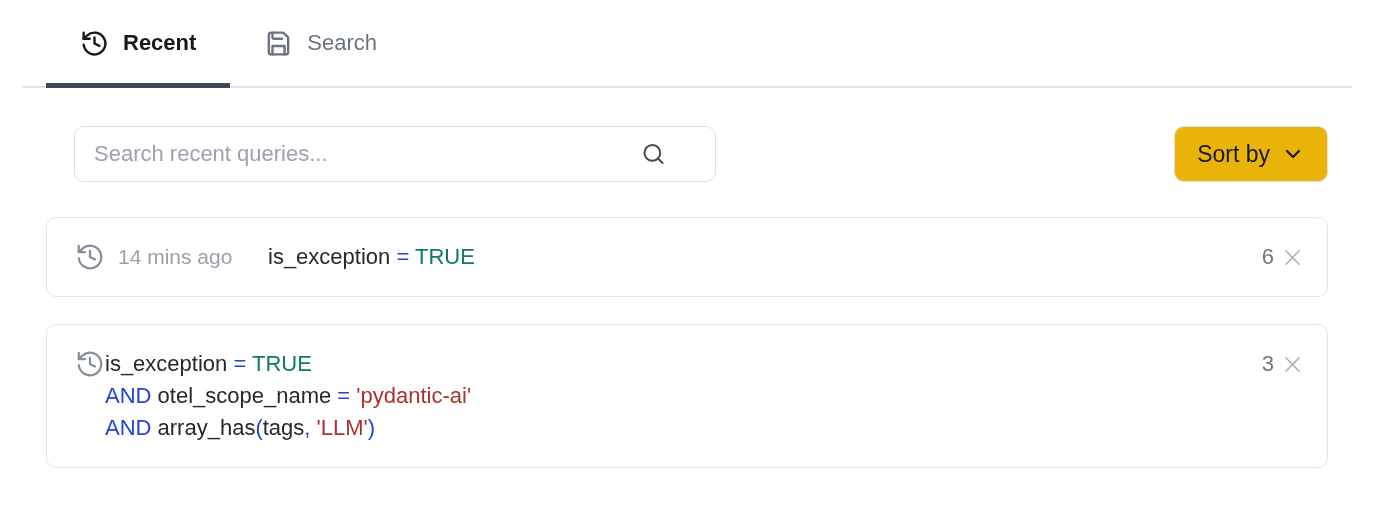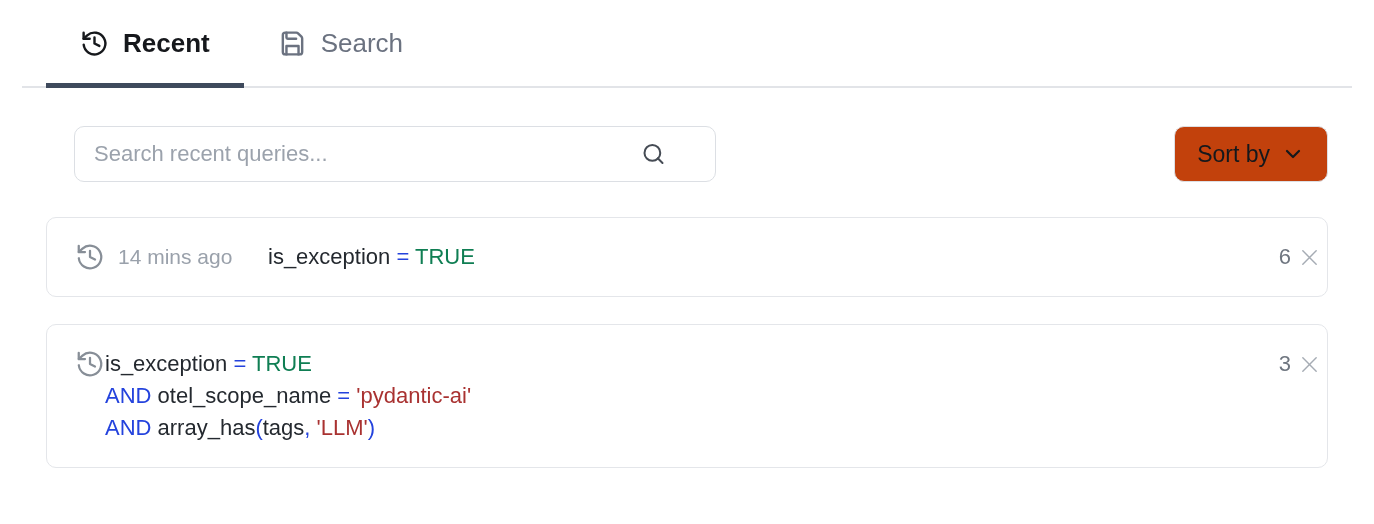--- a/index.html
+++ b/index.html
@@ -3,47 +3,47 @@
 <meta charset="utf-8">
 <style>
   * { box-sizing: border-box; margin: 0; padding: 0; }
   html, body { width: 1374px; height: 524px; background: #ffffff;
     font-family: "Liberation Sans", sans-serif; overflow: hidden; }
 
   
   .tabbar { margin: 0 22px; height: 88px; border-bottom: 2px solid #e2e4e8;
     display: flex; align-items: stretch; padding-left: 24px; }
   .tab { display: flex; align-items: center; gap: 14px; padding: 0 34px;
-    font-size: 26px; color: #6b7280; position: relative; cursor: pointer; }
+    font-size: 22px; color: #6b7280; position: relative; cursor: pointer; }
   .tab .tab-icon { width: 29px; height: 29px; display: block; }
   .tab.active { color: #16181c; font-weight: 600; }
   .tab.active::after { content: ""; position: absolute; left: 0; right: 0;
     bottom: -2px; height: 5px; background: var(--accent-underline, #3e4a5c); }
 
   
   .toolbar { margin: 38px 46px 0; display: flex;
     justify-content: space-between; align-items: center; }
   .searchbox { position: relative; width: 642px; height: 56px; }
   .searchbox input { width: 100%; height: 100%; border: 1px solid #dcdfe4;
     border-radius: 10px; padding: 0 62px 0 19px; font-size: 22px;
     color: #1a1d21; outline: none; background: #fff;
     font-family: "Liberation Sans", sans-serif; margin-left: 28px; }
   .searchbox input::placeholder { color: #9ba2ac; }
   .search-icon { position: absolute; right: 21px; top: 50%;
     transform: translateY(-50%); width: 27px; height: 27px; color: #464c55; }
   .sortbtn { height: 56px; padding: 0 22px; border: 1px solid #dcdfe4;
-    border-radius: 10px; background: #c2410c; display: flex; align-items: center;
+    border-radius: 10px; background: #eab308; display: flex; align-items: center;
     gap: 11px; font-size: 23px; color: #15181c; cursor: pointer;
     font-family: "Liberation Sans", sans-serif; }
   .chevron-icon { width: 24px; height: 24px; color: #15181c; }
 
   
   .cards { margin: 35px 46px 0; display: flex; flex-direction: column; gap: 27px; }
   .card { border: 1px solid #e4e6ea; border-radius: 10px;
-    padding: 23px 7px 23px 28px; display: flex; align-items: flex-start;
+    padding: 23px 24px 23px 28px; display: flex; align-items: flex-start;
     background: #fff; cursor: pointer; }
   .card-icon { width: 30px; height: 30px; color: #878e97; flex: none; margin-top: 1px; }
   .card-time { flex: none; width: 150px; margin-left: 13px; font-size: 21px;
     color: #9aa1ab; line-height: 32px; white-space: nowrap; }
   .card-code { font-family: Liberation Sans, sans-serif; font-size: 22px;
     line-height: 32px; white-space: pre; color: var(--tok-ident, #24292f); }
   .tok-ident { color: var(--tok-ident, #24292f); }
   .tok-kw    { color: var(--tok-kw, #2443dd); }
   .tok-bool  { color: var(--tok-bool, #0f7e53); }
   .tok-str   { color: var(--tok-str, #a93231); }

